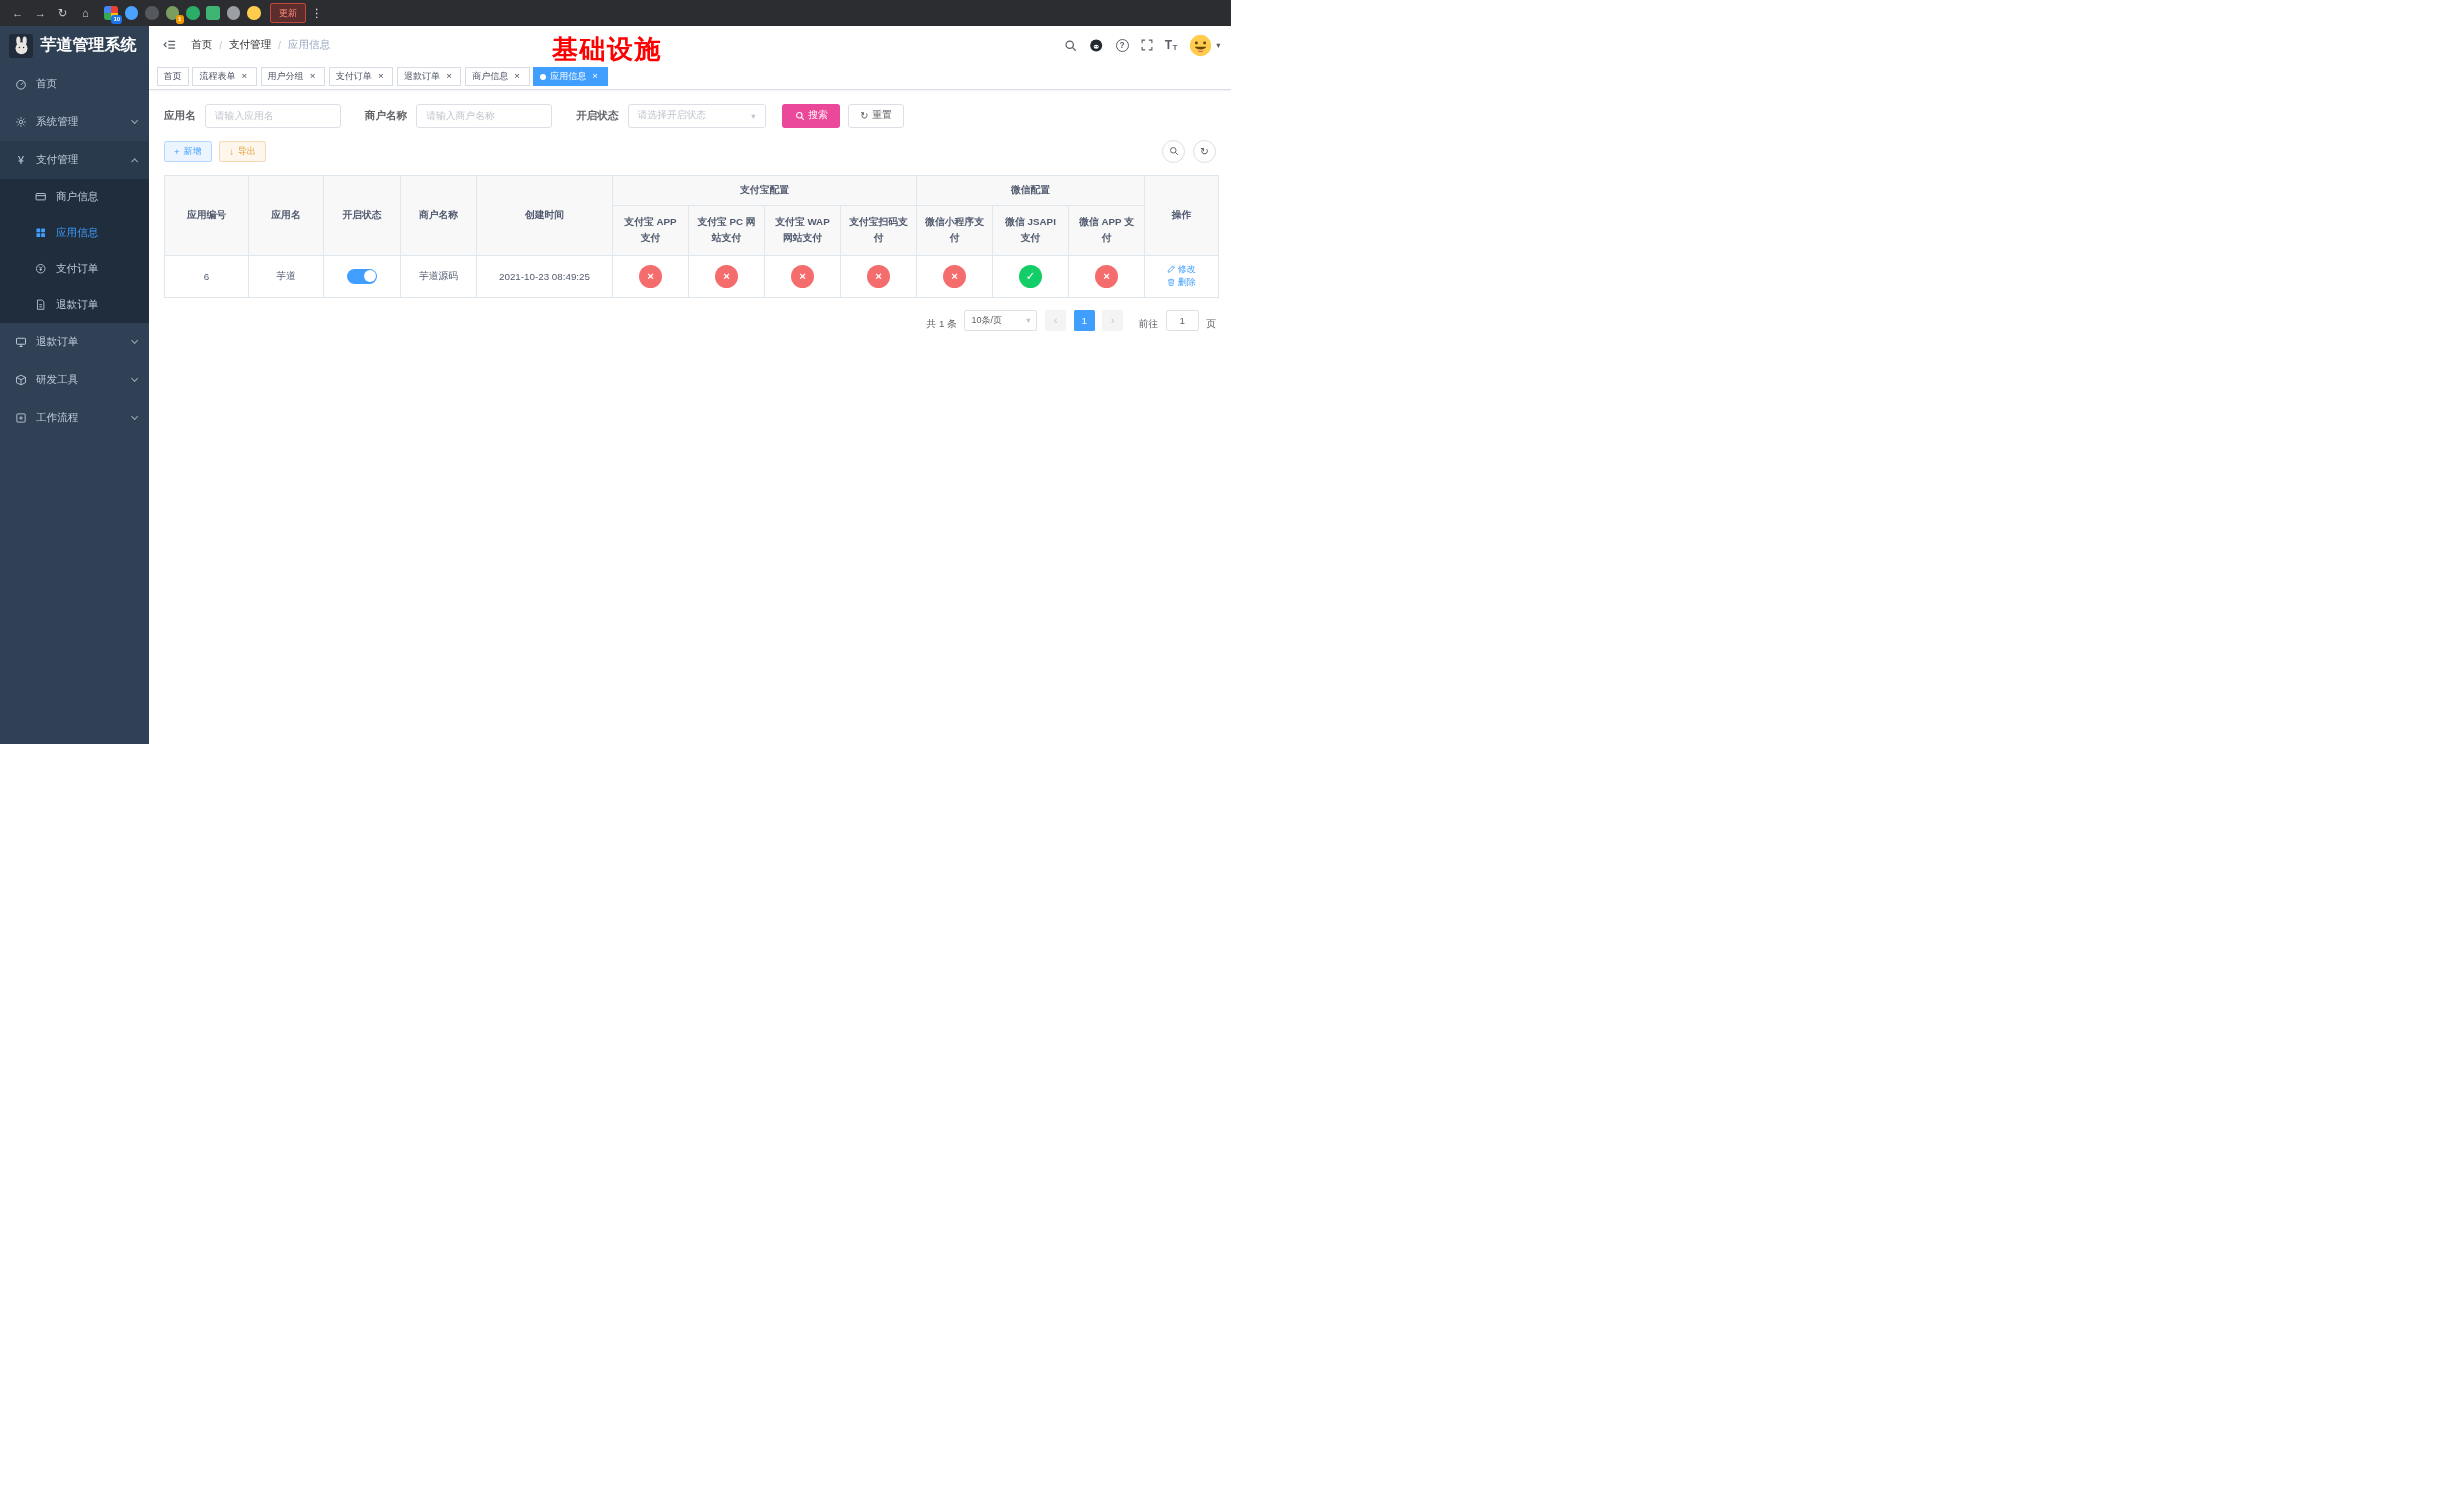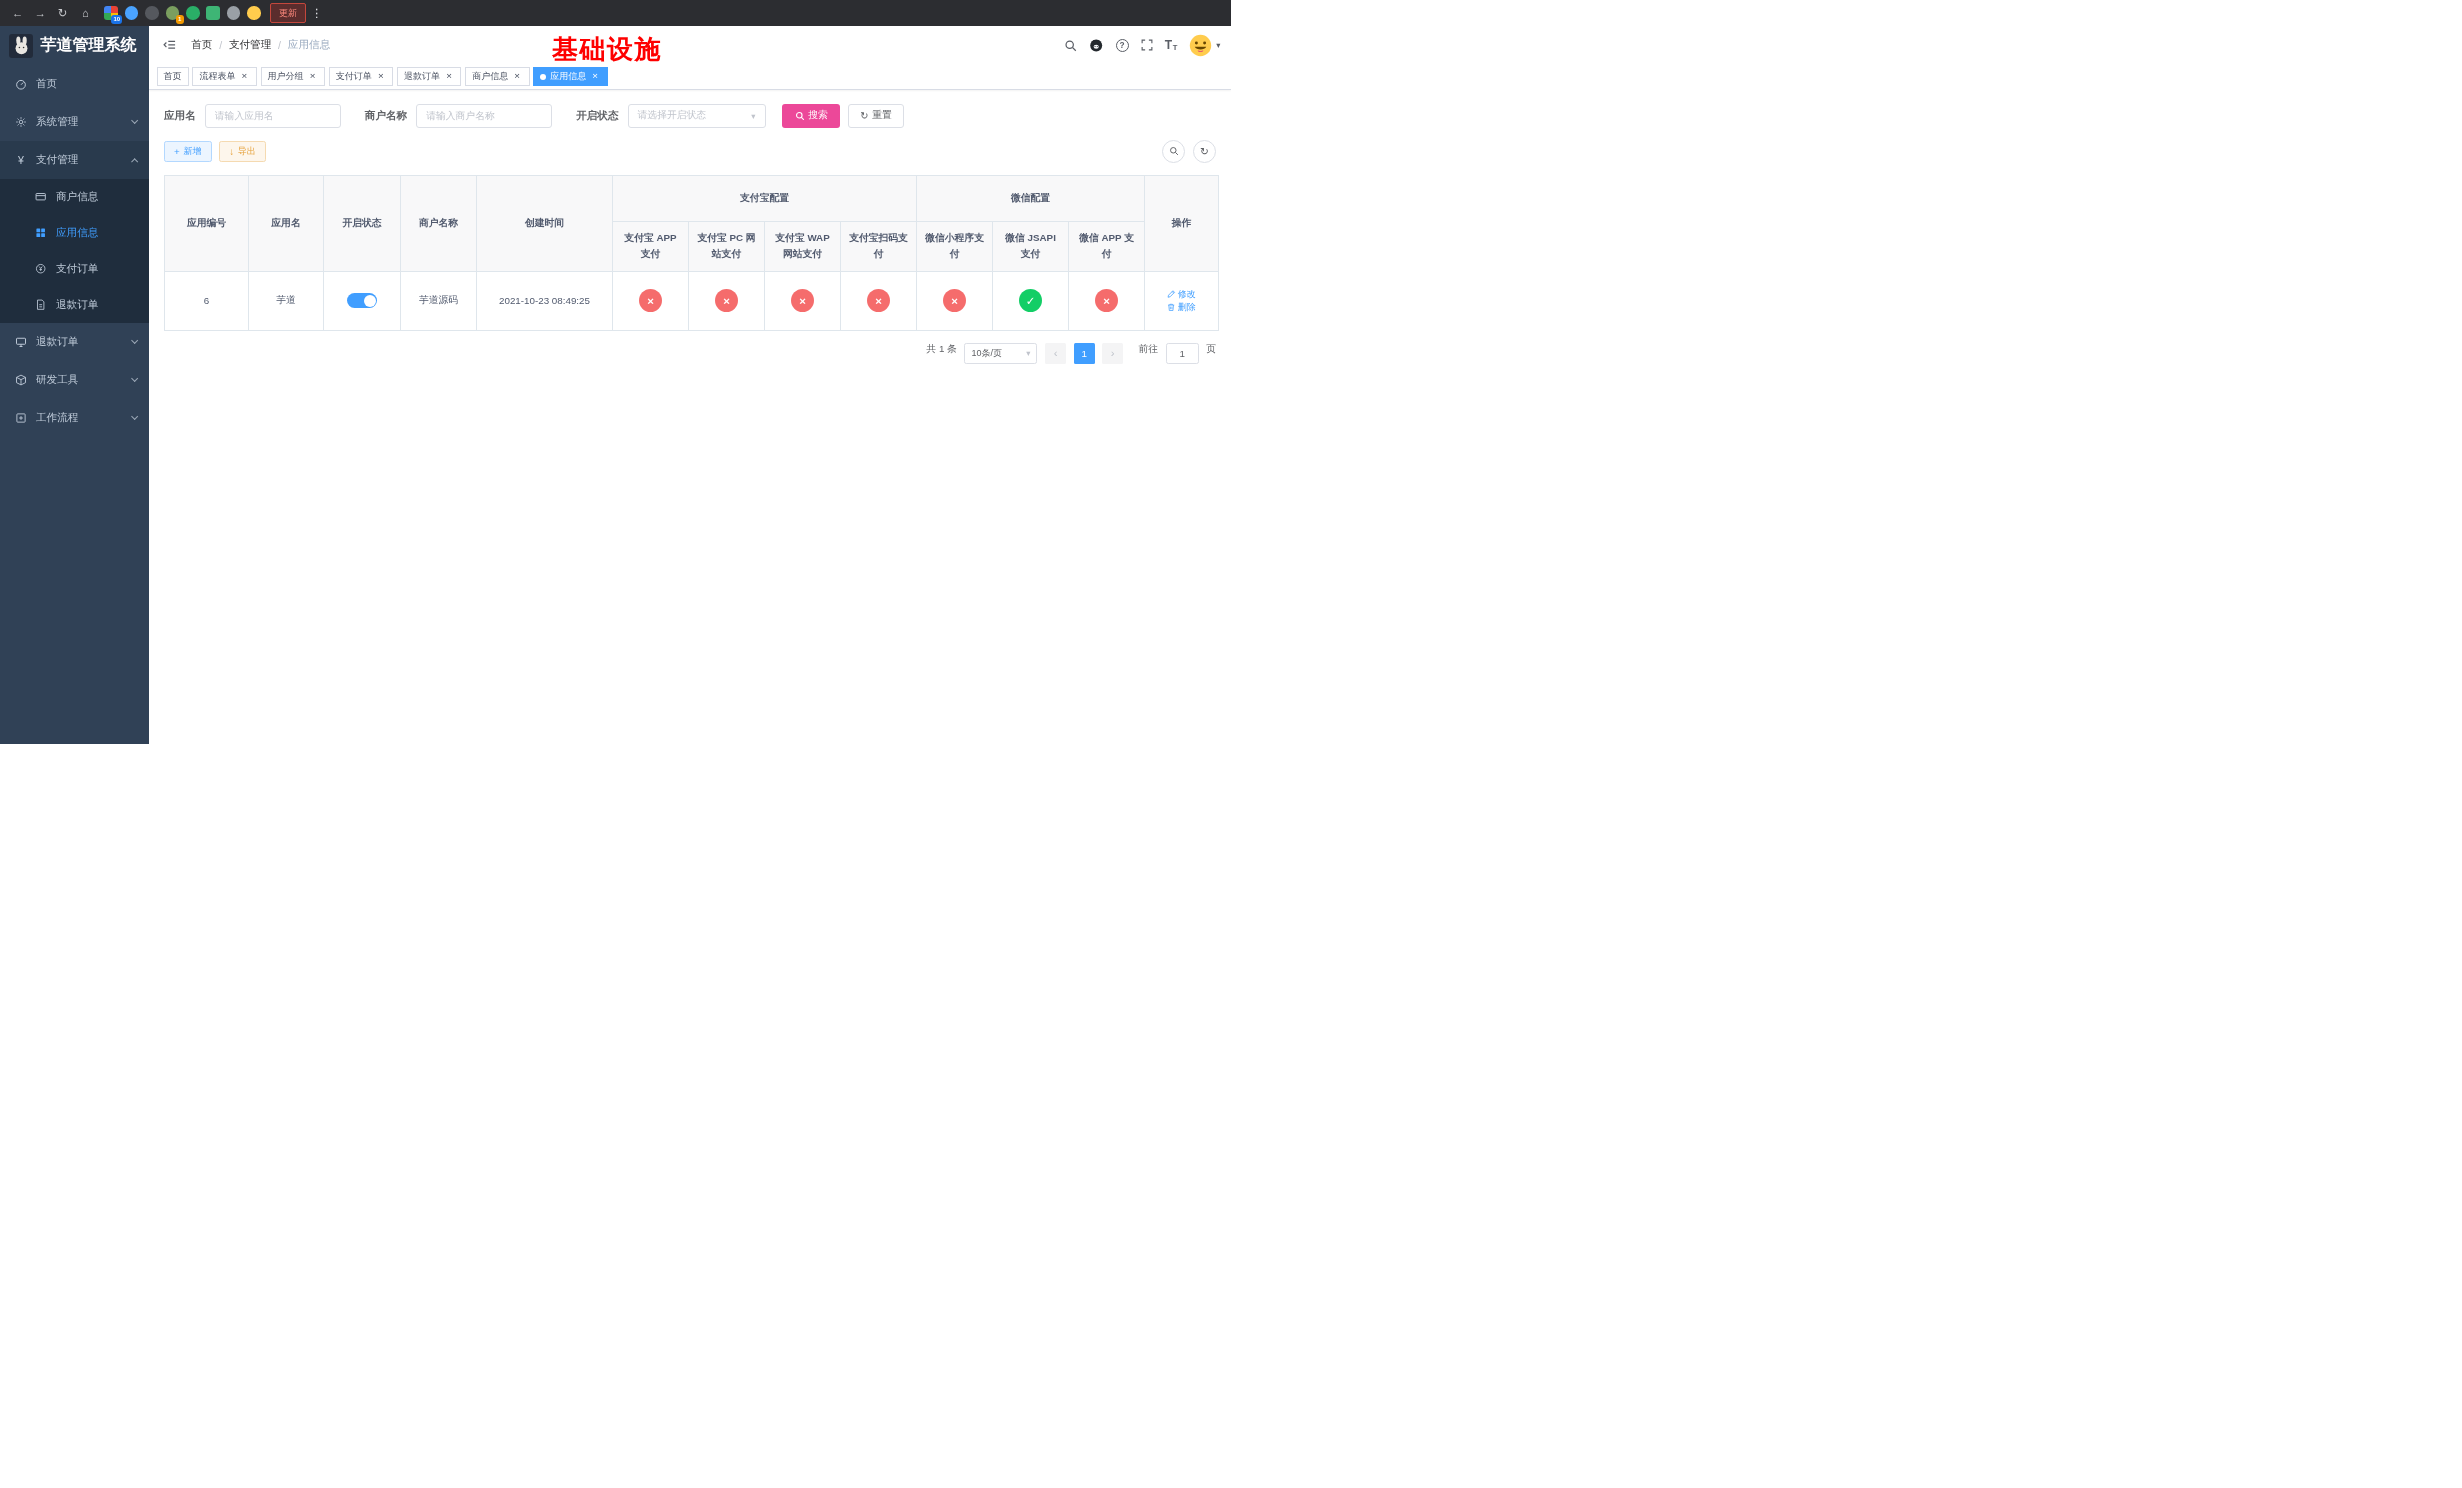--- a/index.html
+++ b/index.html
@@ -90,36 +90,36 @@
 
   .toolbar-row{display:flex;align-items:center;margin-top:12px}
   .btn-sm{height:21px;padding:0 9px;font-size:9px;border-radius:2.3px}
   .btn-plain-primary{background:#ecf5ff;border:0.8px solid #b3d8ff;color:#409eff}
   .btn-plain-warning{background:#fdf6ec;border:0.8px solid #f5dab1;color:#e6a23c;margin-left:7.6px}
   .toolbar-right{margin-left:auto;display:flex;gap:7.6px}
   .icon-circle-btn{width:23px;height:23px;border:0.8px solid #dcdfe6;border-radius:50%;display:flex;align-items:center;justify-content:center;color:#606266;background:#fff;cursor:pointer;font-size:10.6px}
 
   
   table{border-collapse:collapse;width:100%;margin-top:12px;font-size:9.8px;color:#515a6e;table-layout:fixed}
-  th,td{border:0.8px solid #dfe6ec;text-align:center;padding:16px;overflow:hidden}
+  th,td{border:0.8px solid #dfe6ec;text-align:center;padding:0;overflow:hidden}
   thead th{background:#f8f8f9;font-weight:700;color:#515a6e}
   .th-group{height:30px}
   .th-sub{height:50px;padding:3px 6px;line-height:1.6}
   tbody td{height:42px}
   .status-dot{display:inline-flex;width:23px;height:23px;border-radius:50%;color:#fff;align-items:center;justify-content:center;font-size:11.4px;font-weight:700}
   .status-dot.is-false{background:#f56c6c}
   .status-dot.is-true{background:#13ce66}
   .switch{display:inline-block;width:30px;height:15px;border-radius:7.6px;background:#dcdfe6;position:relative;cursor:pointer;vertical-align:middle}
   .switch.is-true{background:#409eff}
   .switch::after{content:"";position:absolute;top:1.5px;left:1.5px;width:12px;height:12px;border-radius:50%;background:#fff}
   .switch.is-true::after{left:16.7px}
   .op-link{color:#409eff;font-size:9px;cursor:pointer;display:inline-flex;align-items:center;gap:2.3px;margin:0 3.8px;white-space:nowrap}
 
   
-  .pagination{display:flex;align-items:flex-start;justify-content:flex-end;gap:7.6px;margin-top:12px;font-size:9.8px;color:#606266}
+  .pagination{display:flex;align-items:flex-end;justify-content:flex-end;gap:7.6px;margin-top:12px;font-size:9.8px;color:#606266}
   .pg-select{width:73px;height:21px;border:0.8px solid #dcdfe6;border-radius:2.3px;display:flex;align-items:center;padding:0 6px;font-size:9px;color:#606266;cursor:pointer;background:#fff}
   .pg-btn{width:21px;height:21px;background:#f4f4f5;border-radius:1.5px;display:flex;align-items:center;justify-content:center;color:#c0c4cc;font-size:11.4px;cursor:pointer}
   .pg-page{width:21px;height:21px;background:#409eff;color:#fff;border-radius:1.5px;display:flex;align-items:center;justify-content:center;font-size:9.8px;cursor:pointer}
   .pg-goto-input{width:33px;height:21px;border:0.8px solid #dcdfe6;border-radius:2.3px;text-align:center;font-size:9.8px;color:#606266;outline:none}
 </style>
 </head>
 <body>
 
 <div id="app">
 

